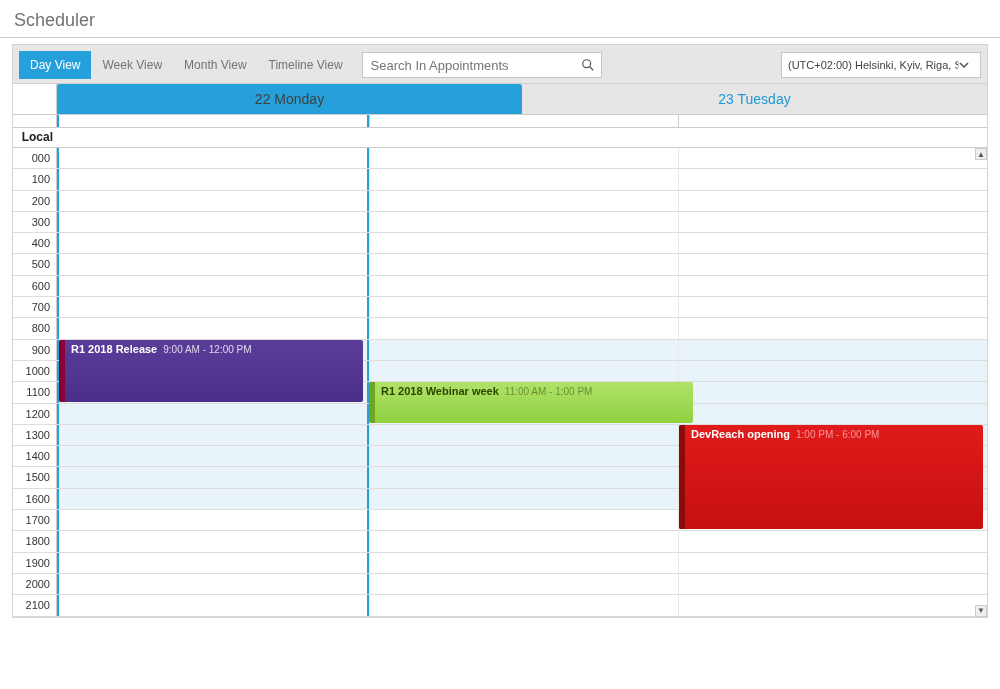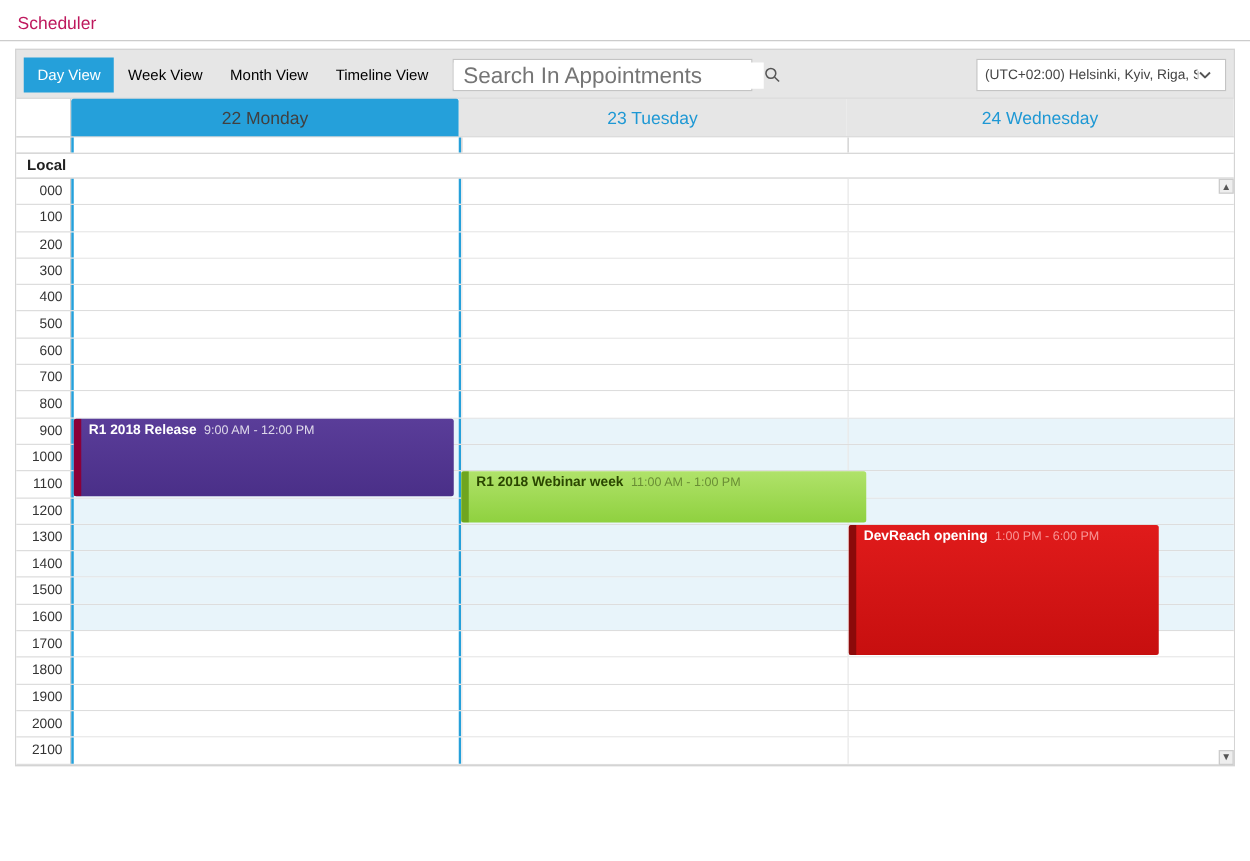--- a/index.html
+++ b/index.html
@@ -1,25 +1,25 @@
 <!DOCTYPE html>
 <html><head>
 <meta charset="utf-8">
 <style>
 * { box-sizing: border-box; margin: 0; padding: 0; }
 body { font-family: "Segoe UI", Arial, sans-serif; font-size: 12px; color: #333; background: #fff; }
 .page { width: 1000px; }
-.page-title { font-size: 14px; font-weight: 400; padding: 10px 14px 6px; color: #be185d; }
+.page-title { font-size: 18px; font-weight: 400; padding: 10px 14px 6px; color: #737373; }
 .hr { border-bottom: 1px solid #ccc; margin: 0 0 6px 0; }
 .scheduler { margin: 1px 12px; border: 1px solid #d4d4d4; background: #e6e6e6; position: relative; }
 .toolbar { display: flex; align-items: center; padding: 6px 6px 4px; gap: 0; }
-.view-btn { padding: 6px 10px; font-size: 12px; cursor: pointer; border: 1px solid transparent; background: transparent; color: #000000; }
+.view-btn { padding: 6px 10px; font-size: 12px; cursor: pointer; border: 1px solid transparent; background: transparent; color: #737373; }
 .view-btn.active { background: #25a0da; color: #fff; }
 .search-wrap { display: flex; align-items: center; background: #fff; border: 1px solid #c4c4c4; margin-left: 8px; width: 240px; height: 26px; }
-.search-input { flex: 1; border: none; outline: none; padding: 0 8px; font-size: 18px; color: #666; }
+.search-input { flex: 1; border: none; outline: none; padding: 0 8px; font-size: 13px; color: #666; }
 .search-icon { width: 20px; text-align: center; color: #555; }
 .tz-select { margin-left: auto; display: flex; align-items: center; background: #fff; border: 1px solid #c4c4c4; height: 26px; width: 200px; }
 .tz-select .tz-text { flex: 1; padding: 0 6px; font-size: 11px; color: #444; overflow: hidden; white-space: nowrap; }
 .tz-select .chev { width: 22px; border-left: 1px solid #c4c4c4; text-align: center; color: #555; line-height: 24px; }
 .nav-row { display: flex; align-items: center; padding: 4px 10px 10px; font-size: 13px; }
 .nav-arrow { padding: 4px 6px; cursor: pointer; color: #555; font-size: 14px; }
 .date-range { margin-left: 6px; color: #444; font-size: 14px; }
 .today-btn { margin-left: auto; display: flex; align-items: center; gap: 4px; cursor: pointer; color: #333; font-size: 13px; padding-right: 6px; }
 .grid-area { background: #fff; border-top: 1px solid #d0d0d0; position: relative; }
 .day-headers { display: flex; height: 30px; }
@@ -93,21 +93,20 @@
     </div>
   </div>
 
 
   <div class="grid-area">
 
     <div class="day-headers">
       <div class="ruler-spacer"></div>
       <div class="day-header active">22 Monday</div>
       <div class="day-header">23 Tuesday</div>
-      <div class="day-header">24 Wednesday</div>
     </div>
 
     <div class="allday-row">
       <div class="ruler-spacer" style="border-right:1px solid #ccc"></div>
       <div class="allday-cell today"></div>
       <div class="allday-cell"></div>
       <div class="allday-cell"></div>
     </div>
 
     <div class="local-row">
@@ -254,21 +253,21 @@
             <div class="time-cell"></div>
           </div>
           <div class="appt a-purple" style="top: 191.7px; left: 46px; width: 304px; height: 61.9px;">
             <div class="bar"></div>
             <div class="body"><span class="title">R1 2018 Release</span><span class="time">9:00 AM - 12:00 PM</span></div>
           </div>
           <div class="appt a-green" style="top: 234.3px; left: 356px; width: 324px; height: 40.6px;">
             <div class="bar"></div>
             <div class="body"><span class="title">R1 2018 Webinar week</span><span class="time">11:00 AM - 1:00 PM</span></div>
           </div>
-          <div class="appt a-red" style="top: 276.9px; left: 666px; width: 248px; height: 104.5px;">
+          <div class="appt a-red" style="top: 276.9px; left: 666px; width: 304px; height: 104.5px;">
             <div class="bar"></div>
             <div class="body"><span class="title">DevReach opening</span><span class="time">1:00 PM - 6:00 PM</span></div>
           </div>
         </div>
 
   </div>
 </div>
 </div>
 
 </body></html>

